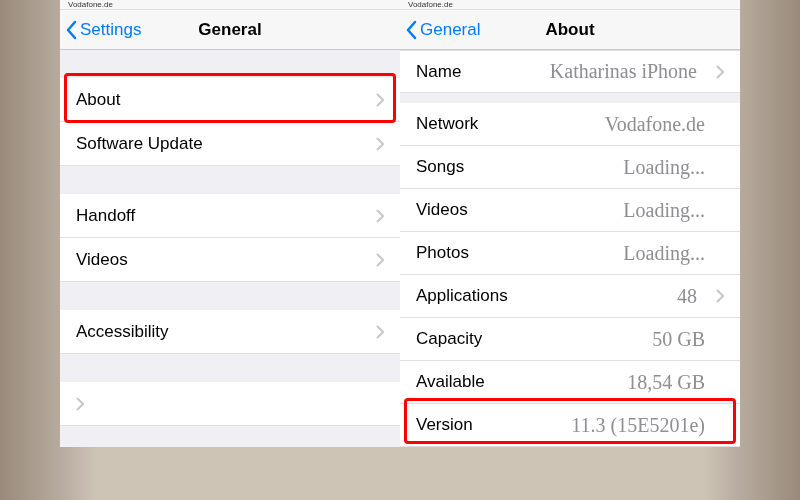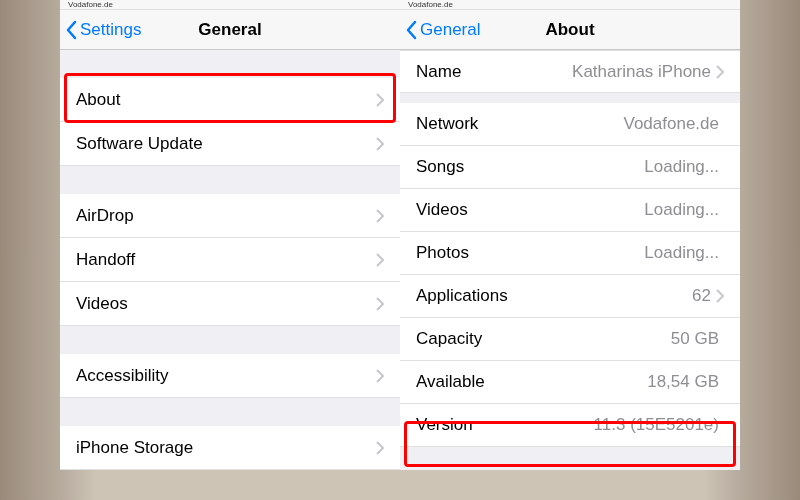--- a/index.html
+++ b/index.html
@@ -76,23 +76,24 @@
     border-bottom: 1px solid #e0e0e0;
     position: relative;
   }
   .row:first-of-type { border-top: 1px solid #e0e0e0; }
   .row-label {
     font-size: 17px;
     color: #000;
     flex: 1;
   }
   .row-value {
-    font-size: 17px;
+    font-size: 20px;
     color: #8e8e93;
-    margin-right: 5px;
+    margin-right: 19px;
+    font-family: Liberation Serif, serif;
   }
   .chevron svg { width: 8px; height: 14px; display: block; }
   .chevron path { stroke: #c7c7cc; }
   .highlight {
     position: absolute;
     border: 3px solid #ff0000;
     border-radius: 4px;
     pointer-events: none;
     z-index: 10;
   }
@@ -143,28 +144,20 @@
       <span class="chevron">
           <svg viewBox="0 0 8 14">
             <path d="M1 1 L7 7 L1 13" fill="none" stroke-width="2"></path>
           </svg>
         </span>
     </div>
 
     <div class="section-gap"></div>
 
     <div class="row">
-      <span class="row-label">AirDrop</span>
-      <span class="chevron">
-          <svg viewBox="0 0 8 14">
-            <path d="M1 1 L7 7 L1 13" fill="none" stroke-width="2"></path>
-          </svg>
-        </span>
-    </div>
-    <div class="row">
       <span class="row-label">Handoff</span>
       <span class="chevron">
           <svg viewBox="0 0 8 14">
             <path d="M1 1 L7 7 L1 13" fill="none" stroke-width="2"></path>
           </svg>
         </span>
     </div>
     <div class="row">
       <span class="row-label">Videos</span>
       <span class="chevron">
@@ -181,21 +174,20 @@
       <span class="chevron">
           <svg viewBox="0 0 8 14">
             <path d="M1 1 L7 7 L1 13" fill="none" stroke-width="2"></path>
           </svg>
         </span>
     </div>
 
     <div class="section-gap"></div>
 
     <div class="row">
-      <span class="row-label">iPhone Storage</span>
       <span class="chevron">
           <svg viewBox="0 0 8 14">
             <path d="M1 1 L7 7 L1 13" fill="none" stroke-width="2"></path>
           </svg>
         </span>
     </div>
 
     <div class="highlight highlight-about"></div>
   </div>
 
@@ -237,21 +229,21 @@
     <div class="row">
       <span class="row-label">Videos</span>
       <span class="row-value">Loading...</span>
     </div>
     <div class="row">
       <span class="row-label">Photos</span>
       <span class="row-value">Loading...</span>
     </div>
     <div class="row">
       <span class="row-label">Applications</span>
-      <span class="row-value">62</span>
+      <span class="row-value">48</span>
       <span class="chevron">
           <svg viewBox="0 0 8 14">
             <path d="M1 1 L7 7 L1 13" fill="none" stroke-width="2"></path>
           </svg>
         </span>
     </div>
     <div class="row">
       <span class="row-label">Capacity</span>
       <span class="row-value">50 GB</span>
     </div>

